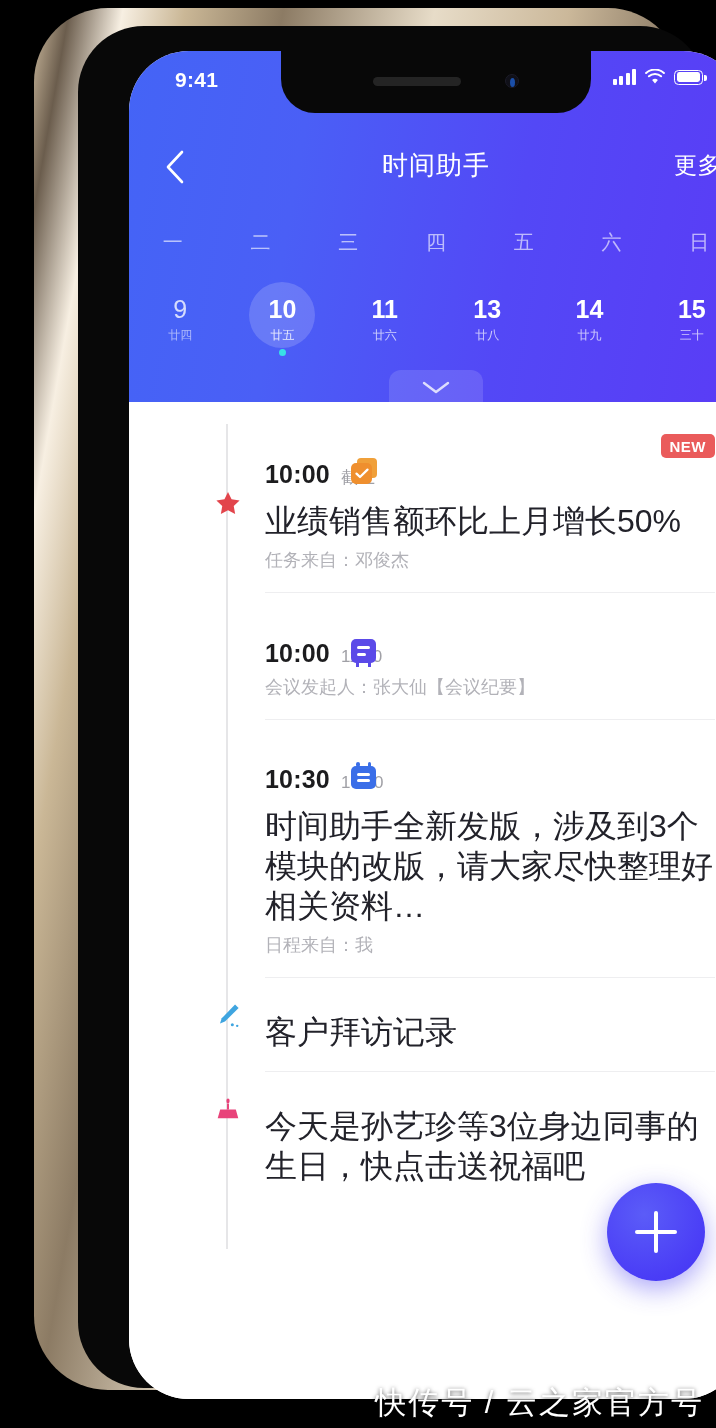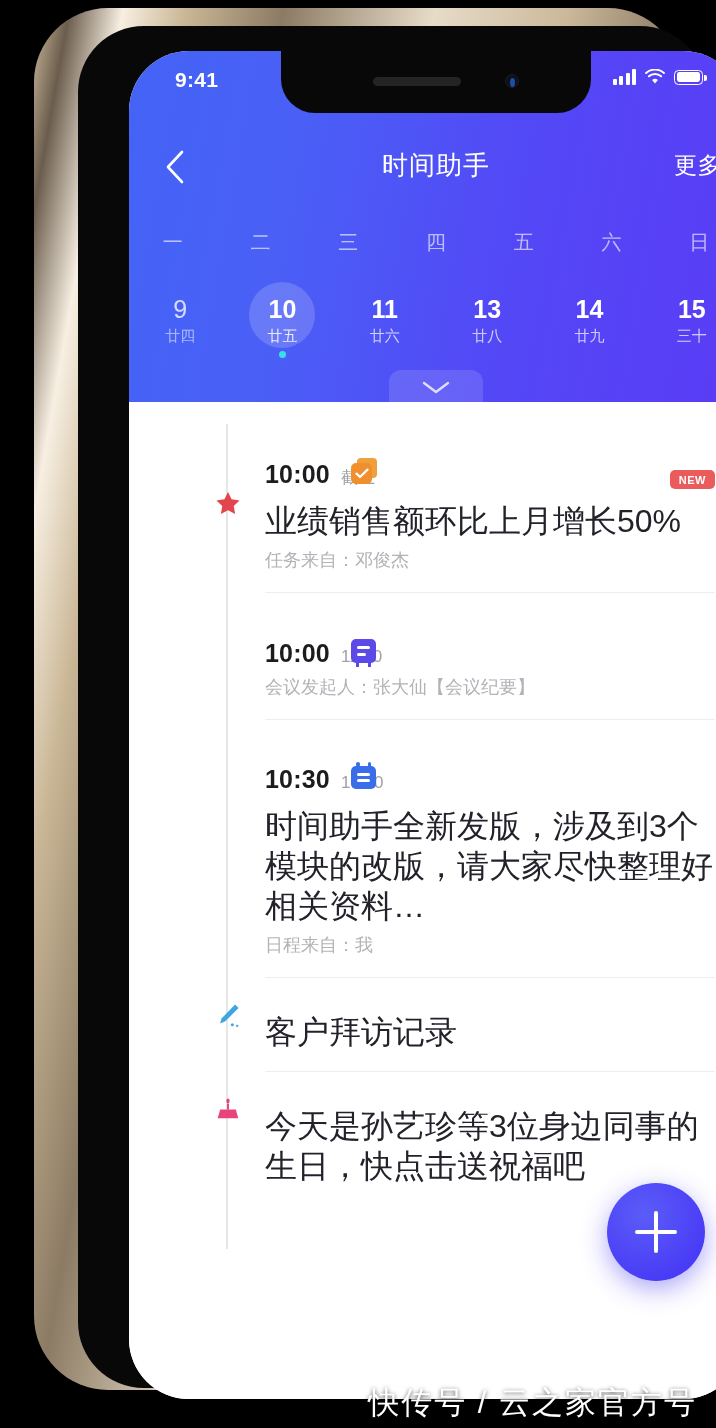--- a/index.html
+++ b/index.html
@@ -146,21 +146,21 @@
     position:absolute; left:50%; top:-7px; transform:translateX(-50%);
     width:66px; height:66px; border-radius:50%;
     background:rgba(255,255,255,.17);
   }
   .day-num{
     position:relative; z-index:2;
     color:#fff; font-size:25px; font-weight:700; line-height:28px;
   }
   .day-lunar{
     position:relative; z-index:2;
-    color:rgba(255,255,255,.72); font-size:15px; margin-top:4px;
+    color:rgba(255,255,255,.72); font-size:12px; margin-top:4px;
   }
   .day-cell.dim .day-num{ color:rgba(255,255,255,.78); font-weight:400; }
   .day-cell.dim .day-lunar{ color:rgba(255,255,255,.55); }
   .day-cell.sel .day-num{ color:#fff; }
   .day-cell.sel .day-lunar{ color:rgba(255,255,255,.85); }
   .day-dot{
     position:relative; z-index:2;
     width:7px; height:7px; border-radius:50%;
     background:#38e0e6; margin-top:5px;
   }
@@ -217,24 +217,23 @@
     margin-top:12px;
     font-size:32px; color:#22222a; line-height:40px;
   }
   .tl-meta{
     margin-top:6px;
     font-size:18px; color:#b2b2b8; line-height:26px;
   }
   .badge-new{
     position:absolute; right:28px; top:22px;
     background:#ea5b5b; color:#fff;
-    font-size:11px; font-weight:700;
+    font-size:15px; font-weight:700;
     padding:4px 9px 3px; border-radius:5px;
     letter-spacing:.5px;
-    margin-top:36px;
   }
 
   
   .ico-task{
     position:relative; width:26px; height:26px;
   }
   .ico-task .back{
     position:absolute; right:0; top:0; width:20px; height:20px;
     background:#f0a03a; border-radius:4px;
   }
@@ -257,21 +256,21 @@
     background:radial-gradient(circle at 38% 32%,#5b5cf8 0%,#4a3df6 70%,#4335f2 100%);
     box-shadow:0 8px 26px rgba(70,60,240,.45);
     display:flex; align-items:center; justify-content:center;
     z-index:9; cursor:pointer;
   }
   #fab .plus-h{ position:absolute; width:42px; height:4px; background:#fff; border-radius:2px; }
   #fab .plus-v{ position:absolute; width:4px; height:42px; background:#fff; border-radius:2px; }
 
   
   #watermark{
-    position:absolute; right:19px; bottom:4px;
+    position:absolute; right:12px; bottom:4px;
     color:#fff; font-size:31px; letter-spacing:2px;
     z-index:20;
     text-shadow:0 1px 4px rgba(0,0,0,.7);
   }
 </style>
 </head>
 <body>
 
 <div id="device-frame">
   <div id="device-bezel">

